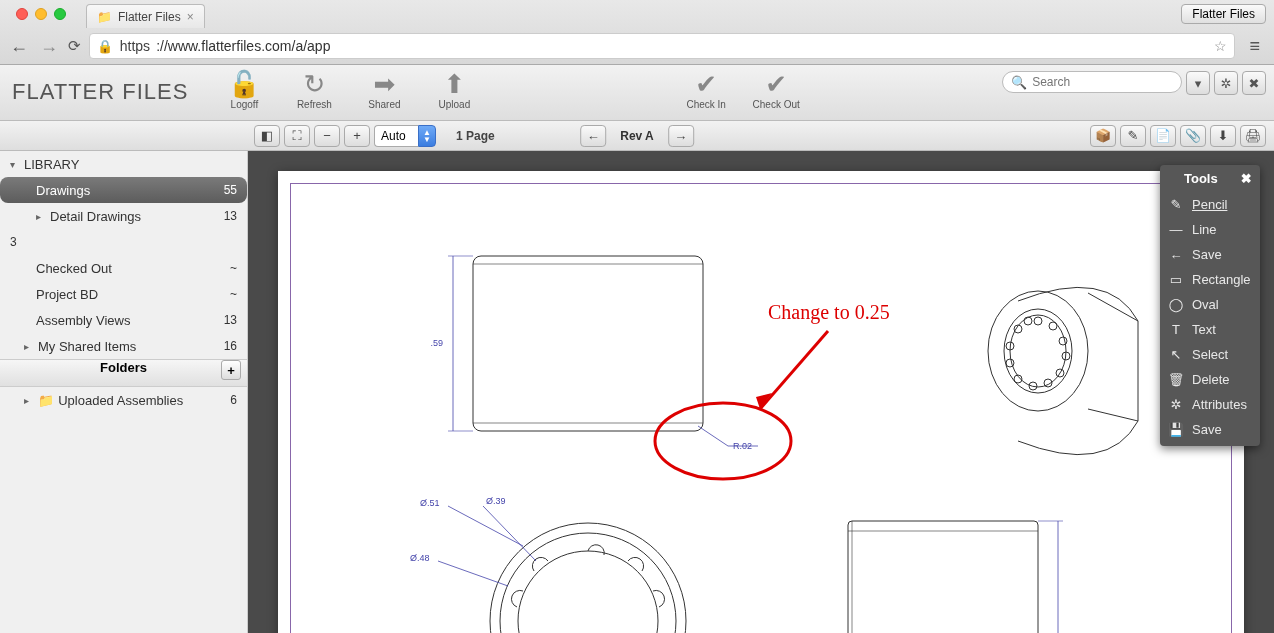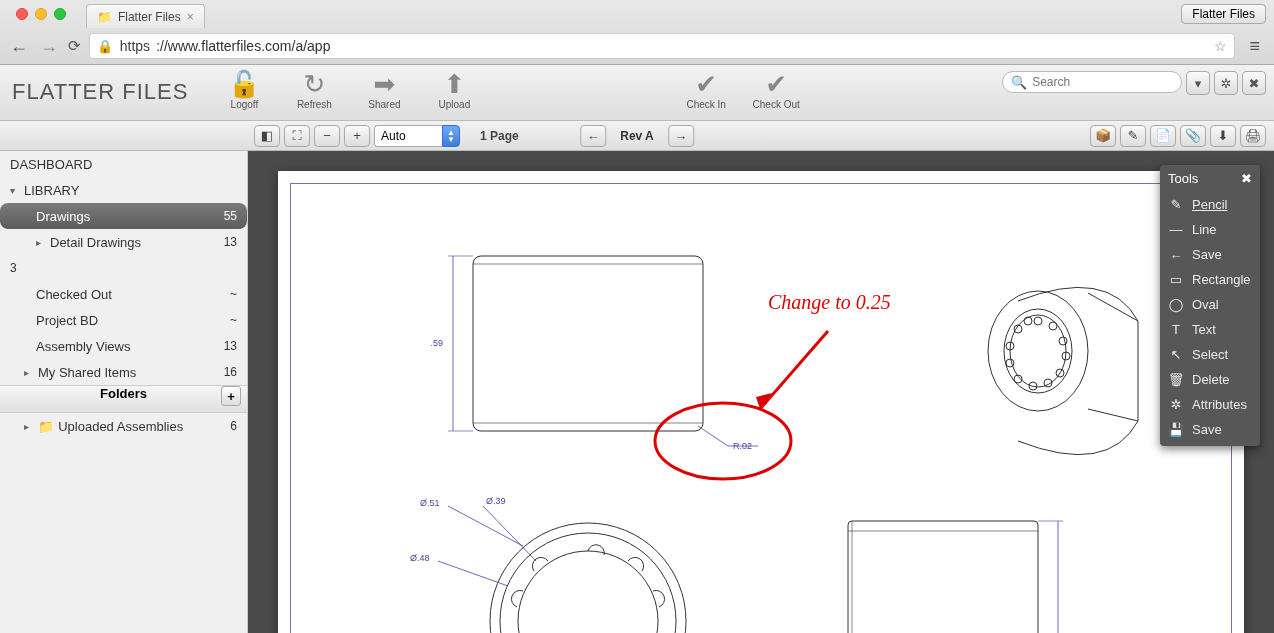--- a/index.html
+++ b/index.html
@@ -38,21 +38,21 @@
 .header-right { display: flex; align-items: flex-start; gap: 4px; padding: 6px 8px 0 0; }
 .search-box { display:flex; align-items:center; background:#fff; border:1px solid #bbb; border-radius:12px; height:22px; padding:0 8px; width:180px; gap:5px; }
 .search-box input { border:none; outline:none; flex:1; font-size:12px; background:transparent; }
 .sq-btn { width:24px; height:24px; background:linear-gradient(#fafafa,#ddd); border:1px solid #aaa; border-radius:4px; display:flex; align-items:center; justify-content:center; font-size:13px; color:#555; cursor:pointer; }
 
 
 .sec-toolbar { background: linear-gradient(#f2f2f2,#dedede); border-bottom:1px solid #bbb; height:30px; display:flex; align-items:center; padding:0 4px; }
 .sec-left { margin-left: 250px; display:flex; align-items:center; gap:4px; }
 .sec-btn { width:26px; height:22px; background:linear-gradient(#fafafa,#ddd); border:1px solid #aaa; border-radius:4px; display:flex; align-items:center; justify-content:center; color:#444; cursor:pointer; }
 .zoom-select { display:flex; align-items:center; height:22px; }
-.zoom-select .sel-body { background:#fff; border:1px solid #aaa; border-right:none; border-radius:4px 0 0 4px; padding:0 6px; width:68px; height:22px; display:flex; align-items:center; font-size:12px; }
+.zoom-select .sel-body { background:#fff; border:1px solid #aaa; border-right:none; border-radius:4px 0 0 4px; padding:0 6px; width:44px; height:22px; display:flex; align-items:center; font-size:12px; }
 .zoom-select .sel-caret { width:18px; height:22px; background:linear-gradient(#6faaf7,#3b7de0); border:1px solid #3a6fc7; border-radius:0 4px 4px 0; display:flex; flex-direction:column; align-items:center; justify-content:center; color:#fff; font-size:8px; line-height:7px; }
 .page-label { margin-left:16px; font-size:12px; color:#444; font-weight:bold; }
 .sec-center { margin-left:auto; margin-right:auto; display:flex; align-items:center; gap:6px; position:absolute; left:50%; transform:translateX(-50%); }
 .rev-label { font-size:12px; font-weight:bold; color:#333; padding:0 8px; }
 .sec-right { margin-left:auto; display:flex; gap:4px; padding-right:4px; }
 
 
 .workspace { display:flex; height: calc(633px - 28px - 36px - 56px - 30px); }
 .sidebar { width:248px; background:#f0f0f0; border-right:1px solid #ccc; overflow:hidden; }
 .sb-item { display:flex; align-items:center; justify-content:space-between; height:26px; padding:0 10px; font-size:13px; color:#333; cursor:pointer; }
@@ -65,21 +65,21 @@
 .sb-indent2 .label { padding-left: 26px; }
 .sb-header { display:flex; align-items:flex-start; justify-content:center; height:28px; background:linear-gradient(#f6f6f6,#e0e0e0); border-top:1px solid #ccc; border-bottom:1px solid #ccc; font-weight:bold; position:relative; }
 .sb-header .add-btn { position:absolute; right:6px; width:20px; height:20px; border:1px solid #aaa; border-radius:3px; background:linear-gradient(#fff,#ddd); display:flex; align-items:center; justify-content:center; font-weight:bold; }
 
 .canvas { flex:1; background:#4a4a4a; position:relative; overflow:hidden; }
 .paper { position:absolute; left:30px; top:20px; right:30px; bottom:-50px; background:#fff; box-shadow:0 2px 10px rgba(0,0,0,.4); }
 .draw-border { position:absolute; left:12px; top:12px; right:12px; bottom:12px; border:1px solid #8866aa; }
 
 
 .tools-panel { position:absolute; right:14px; top:14px; width:100px; background:#575757; border-radius:4px; box-shadow:0 3px 10px rgba(0,0,0,.5); padding-bottom:4px; }
-.tools-header { display:flex; align-items:center; justify-content:space-between; color:#fff; font-weight:normal; padding:6px 8px;gap:23px; }
+.tools-header { display:flex; align-items:center; justify-content:space-between; color:#fff; font-weight:bold; padding:6px 24px;gap:23px; }
 .tools-header .close-x { cursor:pointer; }
 .tool-item { display:flex; align-items:center; gap:8px; color:#e8e8e8; font-size:13px; padding:5px 8px; cursor:pointer; }
 .tool-item.active .tlabel { text-decoration:underline; }
 .tool-icon { width:16px; text-align:center; font-size:13px; }
 
 
 .drawing svg { position:absolute; left:0; top:0; }
 .annotation { position:absolute; color:#d00; font-family: "Times New Roman", serif; font-size:20px; }
 </style>
 </head>
@@ -182,23 +182,20 @@
     <div class="sec-btn">✎</div>
     <div class="sec-btn">📄</div>
     <div class="sec-btn">📎</div>
     <div class="sec-btn">⬇</div>
     <div class="sec-btn">🖨</div>
   </div>
 </div>
 
 <div class="workspace">
   <div class="sidebar">
-    <div class="sb-item section">
-      <span class="label">DASHBOARD</span>
-    </div>
     <div class="sb-item section">
       <span class="label">
           <span class="caret">▾</span>
           <span>LIBRARY</span>
         </span>
     </div>
     <div id="sb-lib-items">
         <div class="sb-item sb-indent2 active">
           <span class="label">
             <span>Drawings</span>
@@ -328,21 +325,21 @@
             <rect x="0" y="0" width="190" height="150" rx="4" fill="none" stroke="#333"></rect>
             <line x1="0" y1="10" x2="190" y2="10" stroke="#333" stroke-width="0.6"></line>
             <line x1="0" y1="140" x2="190" y2="140" stroke="#333" stroke-width="0.6"></line>
             <line x1="4" y1="0" x2="4" y2="150" stroke="#333" stroke-width="0.6"></line>
             <line x1="210" y1="0" x2="210" y2="150" stroke="#44a" stroke-width="0.8"></line>
             <line x1="190" y1="0" x2="215" y2="0" stroke="#44a" stroke-width="0.6"></line>
             <line x1="190" y1="150" x2="215" y2="150" stroke="#44a" stroke-width="0.6"></line>
           </g>
         </svg>
       </div>
-      <div class="annotation" style="left:490px; top:120px;font-style:italic;">Change to 0.25</div>
+      <div class="annotation" style="left:490px; top:130px;">Change to 0.25</div>
     </div>
 
     <div class="tools-panel">
       <div class="tools-header">
         <span>Tools</span>
         <span class="close-x">✖</span>
       </div>
       <div id="tools-list">
           <div class="tool-item active">
             <span class="tool-icon">✎</span>

